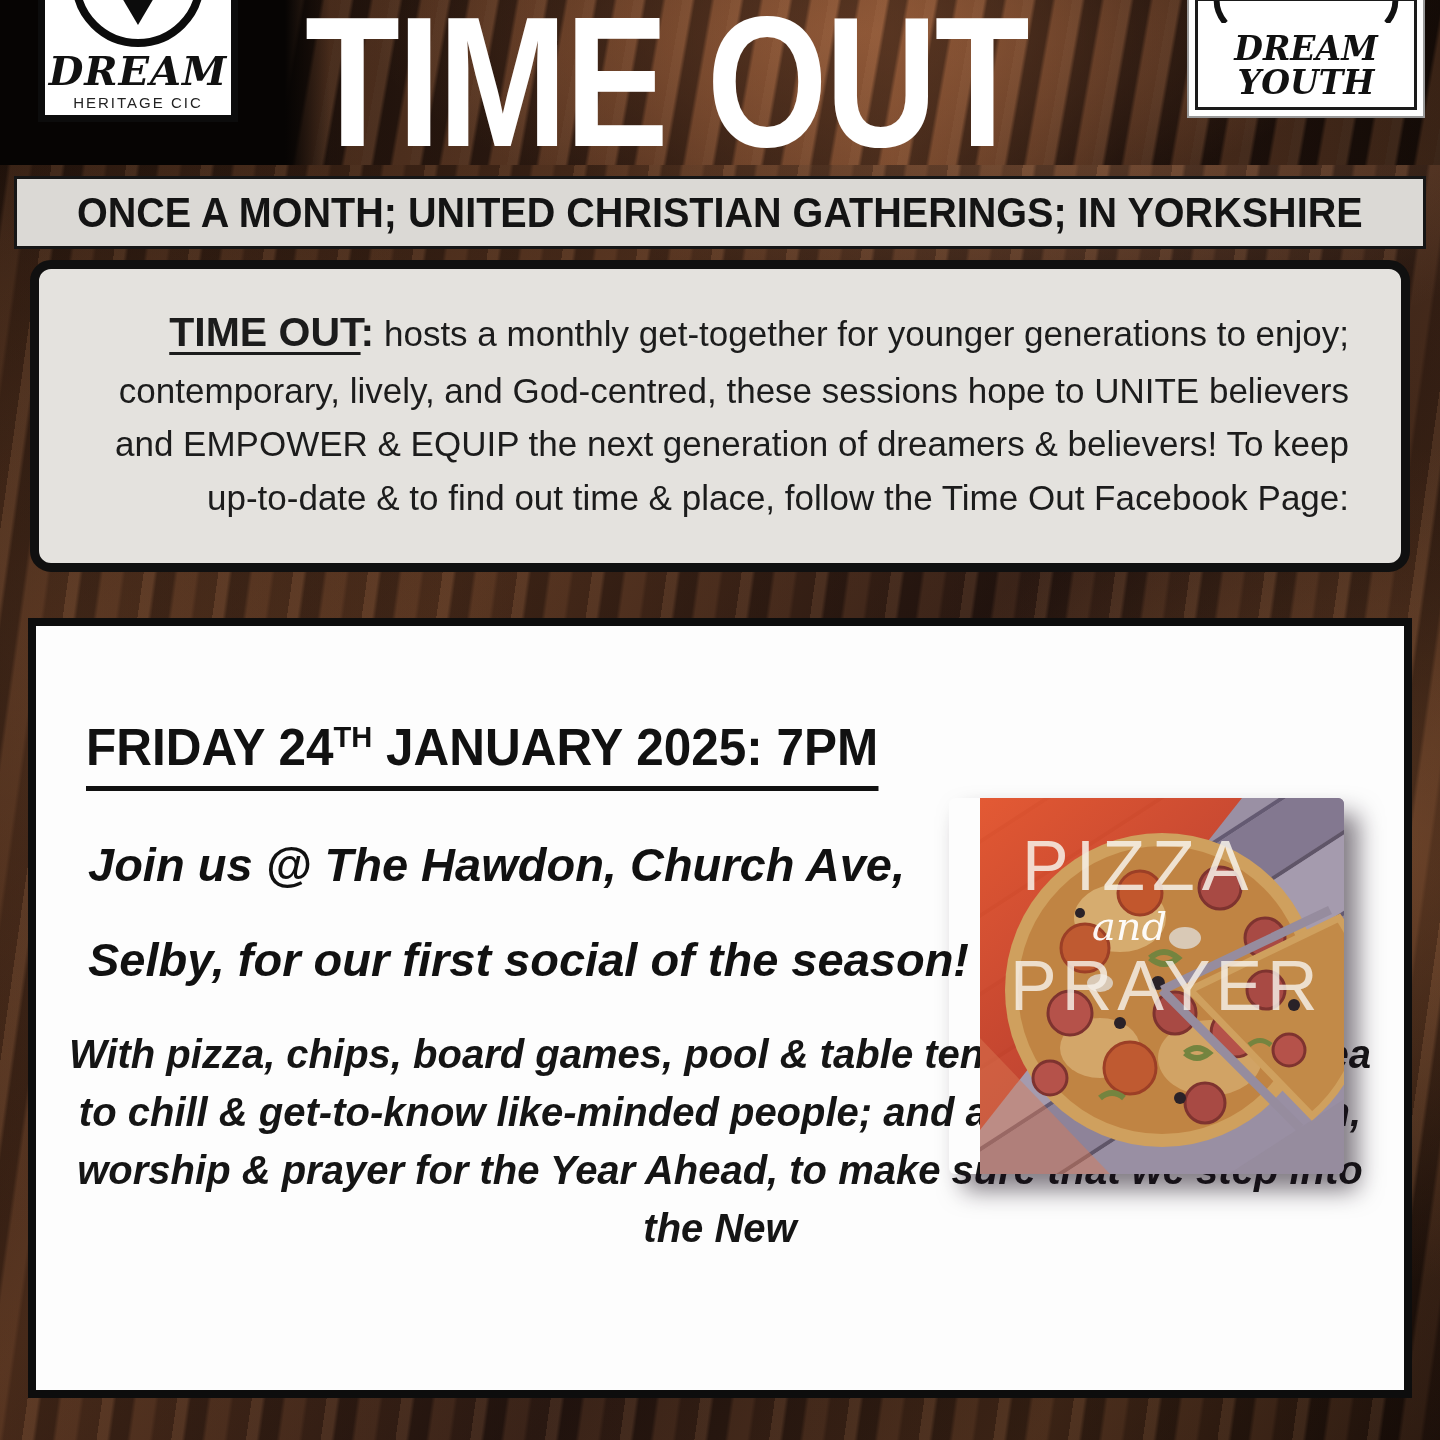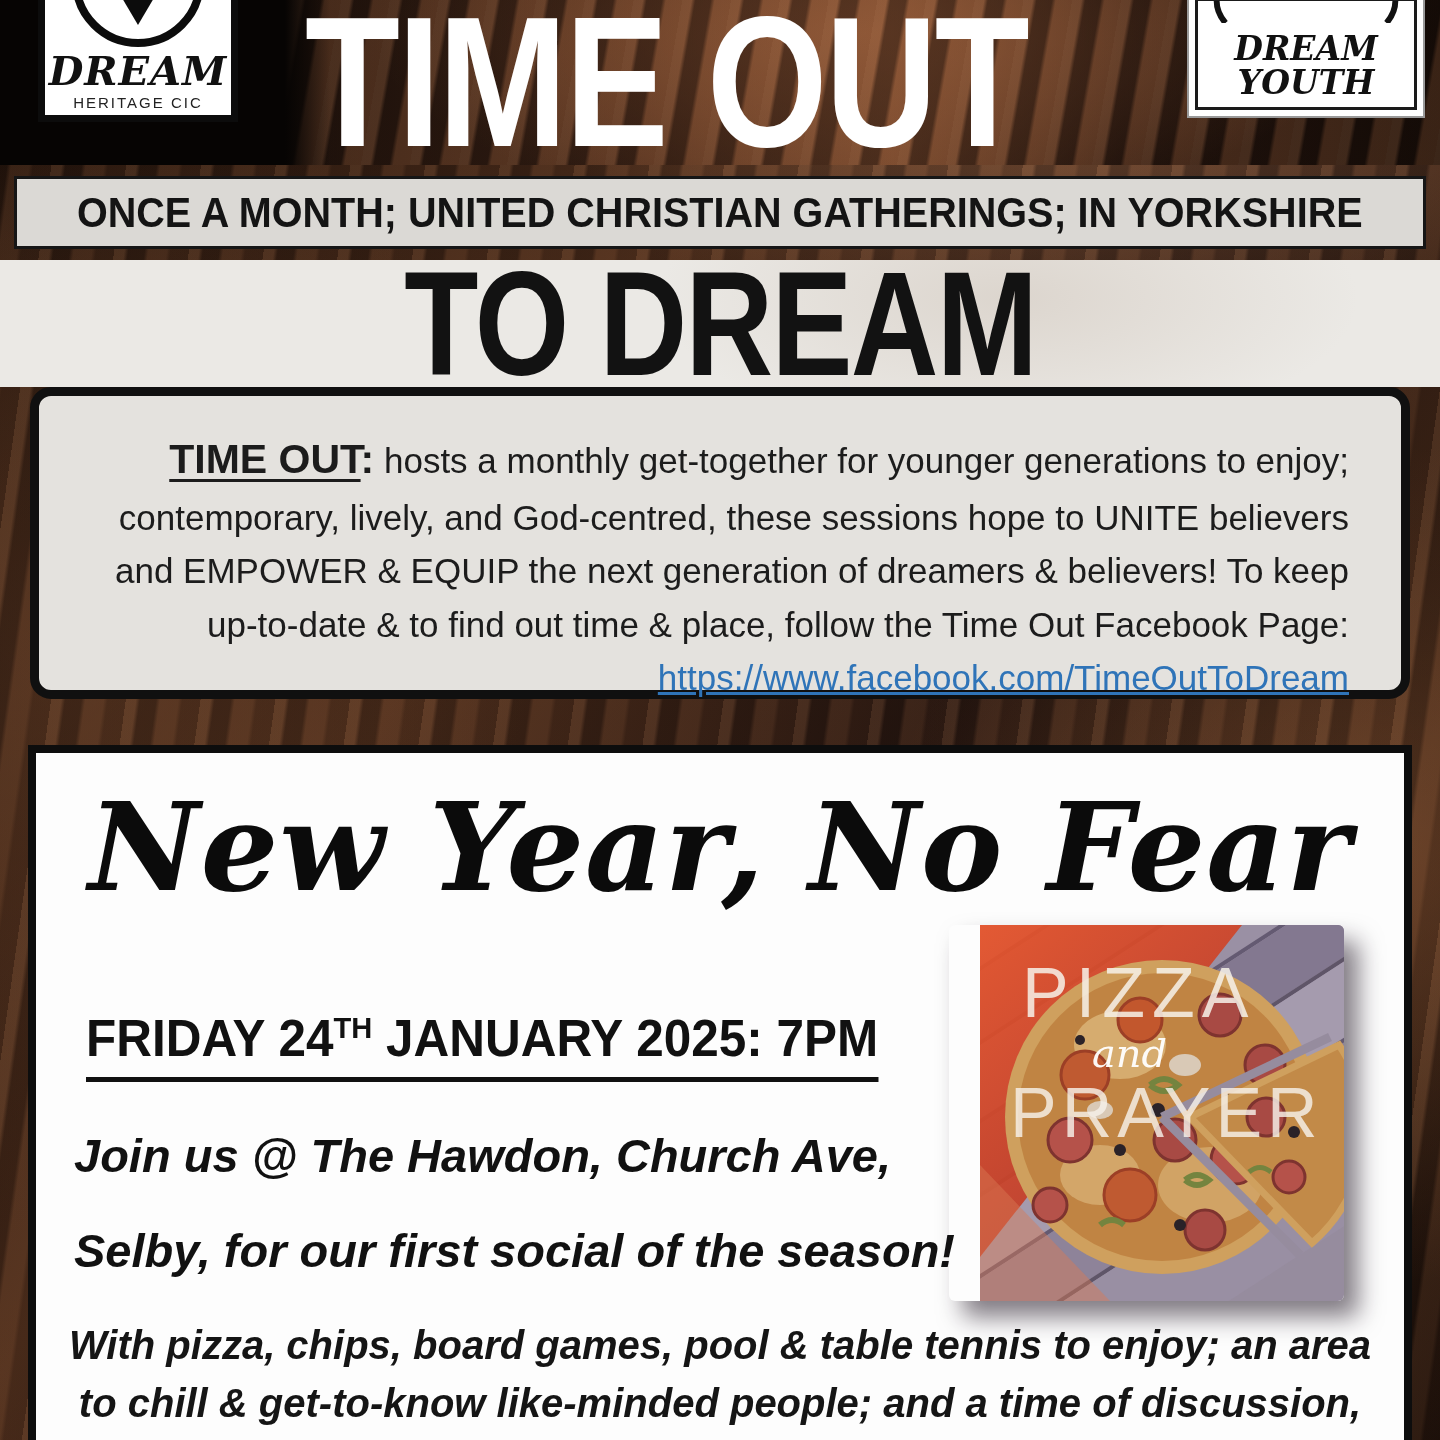--- a/index.html
+++ b/index.html
@@ -82,21 +82,21 @@
     font-family:"DejaVu Serif",serif;font-style:italic;font-weight:bold;
     font-size:122px;line-height:1.15;letter-spacing:1px;white-space:nowrap;
   }
   .event-date{
     display:inline-block;margin:92px 0 0 26px;
     font-size:51px;font-weight:bold;color:#111;
     border-bottom:5px solid #111;padding-bottom:9px;white-space:nowrap;
     transform:scaleX(.97);transform-origin:left bottom;
   }
   .event-date sup{font-size:30px;vertical-align:18px;}
-  .event-line{margin:46px 0 0 14px;max-width:880px;font-size:47px;font-weight:bold;font-style:italic;color:#111;white-space:nowrap;}
+  .event-line{margin:46px 0 0 28px;max-width:880px;font-size:47px;font-weight:bold;font-style:italic;color:#111;white-space:nowrap;}
   .event-line.second{margin-top:40px;}
   .event-desc{
     margin:38px 4px 0;text-align:center;
     font-size:40px;font-weight:bold;font-style:italic;color:#151515;line-height:1.45;
   }
   
   .pizza-card{
     position:absolute;top:172px;right:60px;width:364px;height:376px;
     border-radius:6px;overflow:hidden;
     box-shadow:14px 16px 24px rgba(25,15,30,.55);
@@ -130,33 +130,26 @@
         <div class="name">DREAM</div>
         <div class="name">YOUTH</div>
       </div>
     </div>
   </div>
 
   <div class="banner">
     <div class="txt">ONCE A MONTH; UNITED CHRISTIAN GATHERINGS; IN YORKSHIRE</div>
   </div>
 
-  <div class="subtitle-band">
-    <div class="txt">TO DREAM</div>
-  </div>
 
   <div class="info-box">
     <span class="label">TIME OUT</span><span class="label-colon">:</span><span> hosts a monthly get-together for younger generations to enjoy; contemporary, lively, and God-centred, these sessions hope to UNITE believers and EMPOWER &amp; EQUIP the next generation of dreamers &amp; believers! To keep up-to-date &amp; to find out time &amp; place, follow the Time Out Facebook Page:</span>
-    <div>
-      <span class="fb-link">https://www.facebook.com/TimeOutToDream</span>
-    </div>
   </div>
 
   <div class="panel">
-    <div class="event-title">New Year, No Fear</div>
 
     <div>
       <span class="event-date"><span>FRIDAY 24</span><sup>TH</sup><span> JANUARY 2025: 7PM</span></span>
     </div>
 
     <div class="event-line">Join us @ The Hawdon, Church Ave,</div>
     <div class="event-line second">Selby, for our first social of the season!</div>
 
     <div class="event-desc">With pizza, chips, board games, pool &amp; table tennis to enjoy; an area to chill &amp; get-to-know like-minded people; and a time of discussion, worship &amp; prayer for the Year Ahead, to make sure that we step into the New</div>
 

